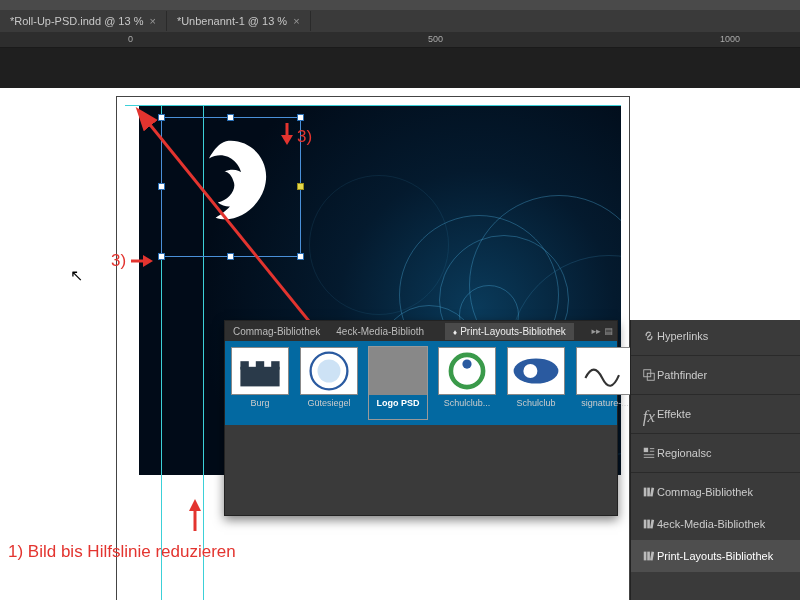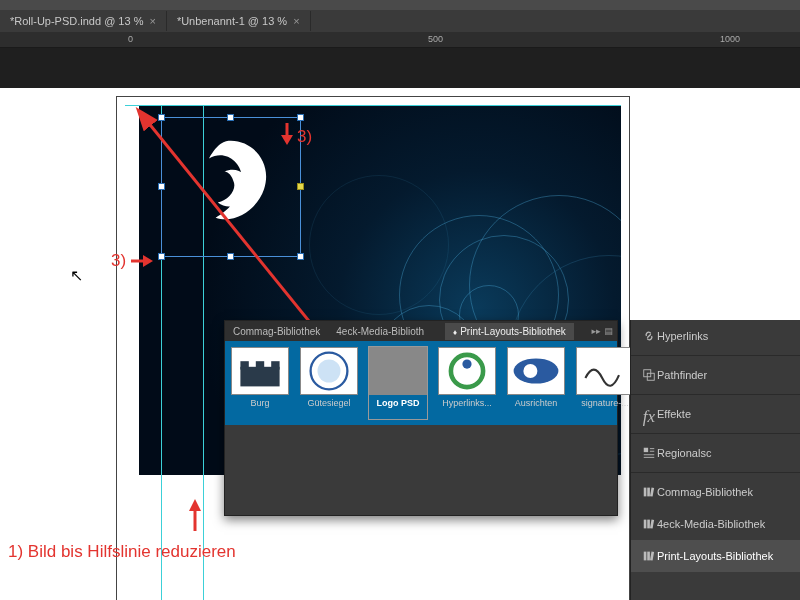--- a/index.html
+++ b/index.html
@@ -197,30 +197,30 @@
       <div class="thumb" style="background:#888"></div>
       <div class="lbl">Logo PSD</div>
     </div>
     <div class="lib-item">
       <div class="thumb">
           <svg viewBox="0 0 40 40">
             <circle cx="20" cy="20" r="14" fill="none" stroke="#3a9a4a" stroke-width="4"></circle>
             <circle cx="20" cy="14" r="4" fill="#2a5aa0"></circle>
           </svg>
         </div>
-      <div class="lbl">Hyperlinks...</div>
+      <div class="lbl">Schulclub...</div>
     </div>
     <div class="lib-item">
       <div class="thumb">
           <svg viewBox="0 0 40 30">
             <ellipse cx="20" cy="15" rx="16" ry="9" fill="#2a5aa0"></ellipse>
             <circle cx="16" cy="15" r="5" fill="#fff"></circle>
           </svg>
         </div>
-      <div class="lbl">Ausrichten</div>
+      <div class="lbl">Schulclub</div>
     </div>
     <div class="lib-item">
       <div class="thumb">
           <svg viewBox="0 0 40 30">
             <path d="M6 20 Q12 8 18 20 T30 18" fill="none" stroke="#333" stroke-width="1.5"></path>
           </svg>
         </div>
       <div class="lbl">signature-...</div>
     </div>
   </div>

